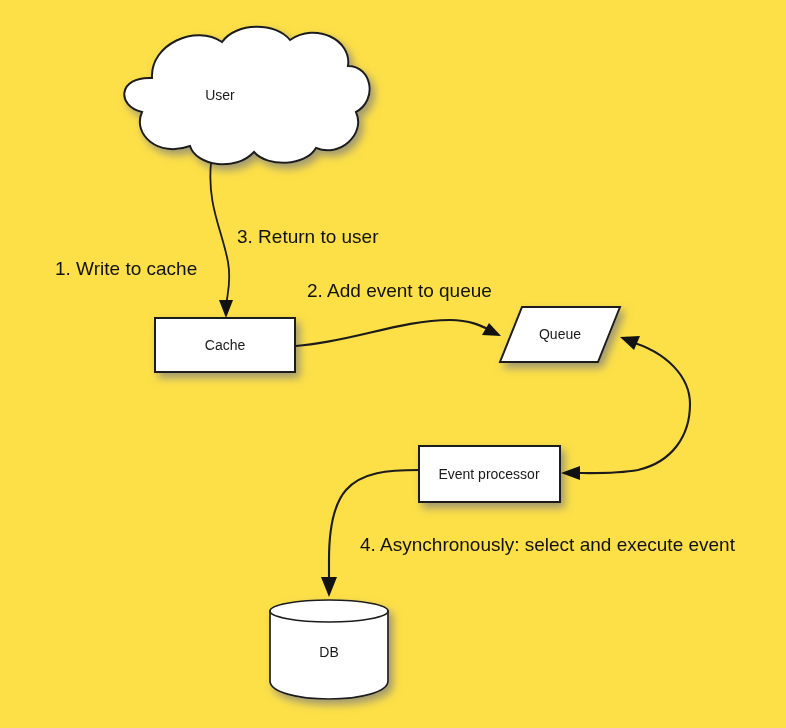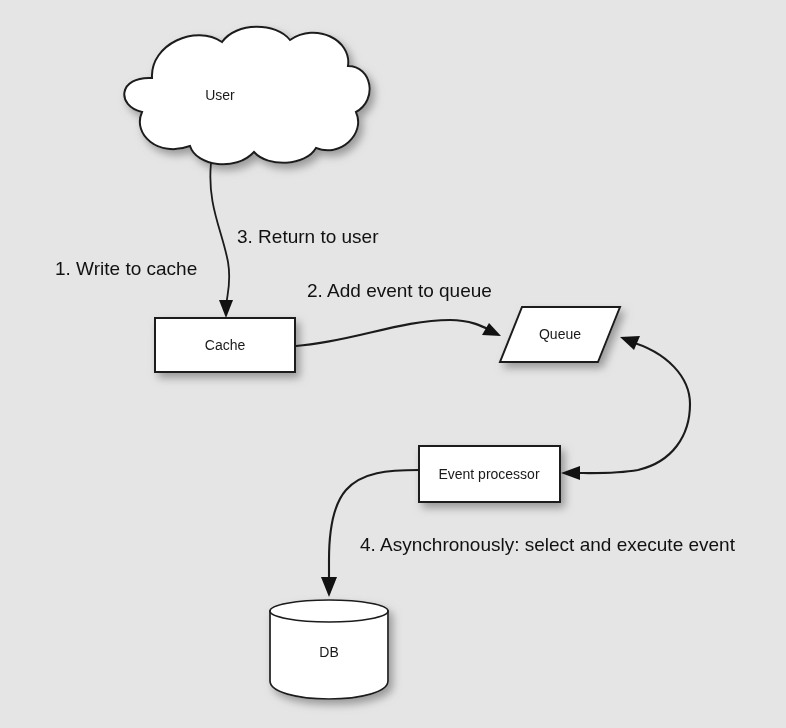--- a/index.html
+++ b/index.html
@@ -7,21 +7,21 @@
     padding: 0;
     background: #ffffff;
   }
   body {
     font-family: "Liberation Sans", sans-serif;
   }
   #diagram-root {
     position: relative;
     width: 786px;
     height: 728px;
-    background: #e5e5e5;
+    background: #fde047;
     overflow: hidden;
   }
   svg#diagram-svg {
     position: absolute;
     left: 0;
     top: 0;
     width: 786px;
     height: 728px;
     display: block;
   }

